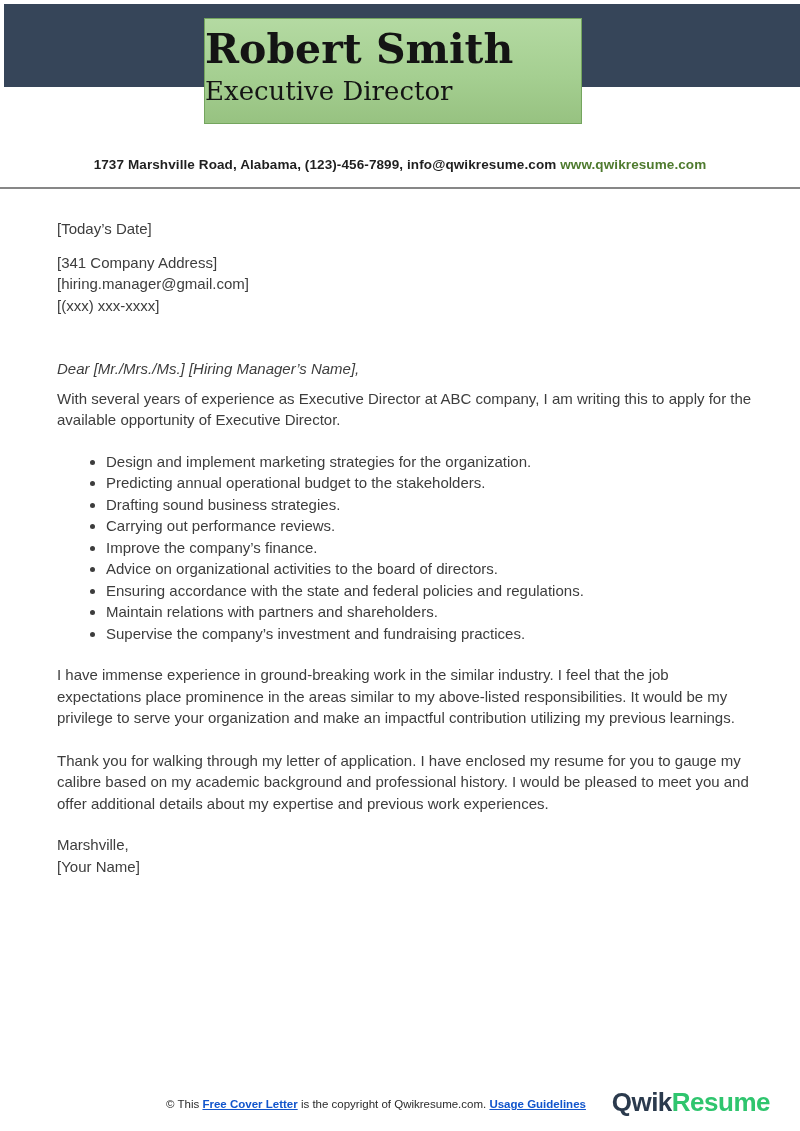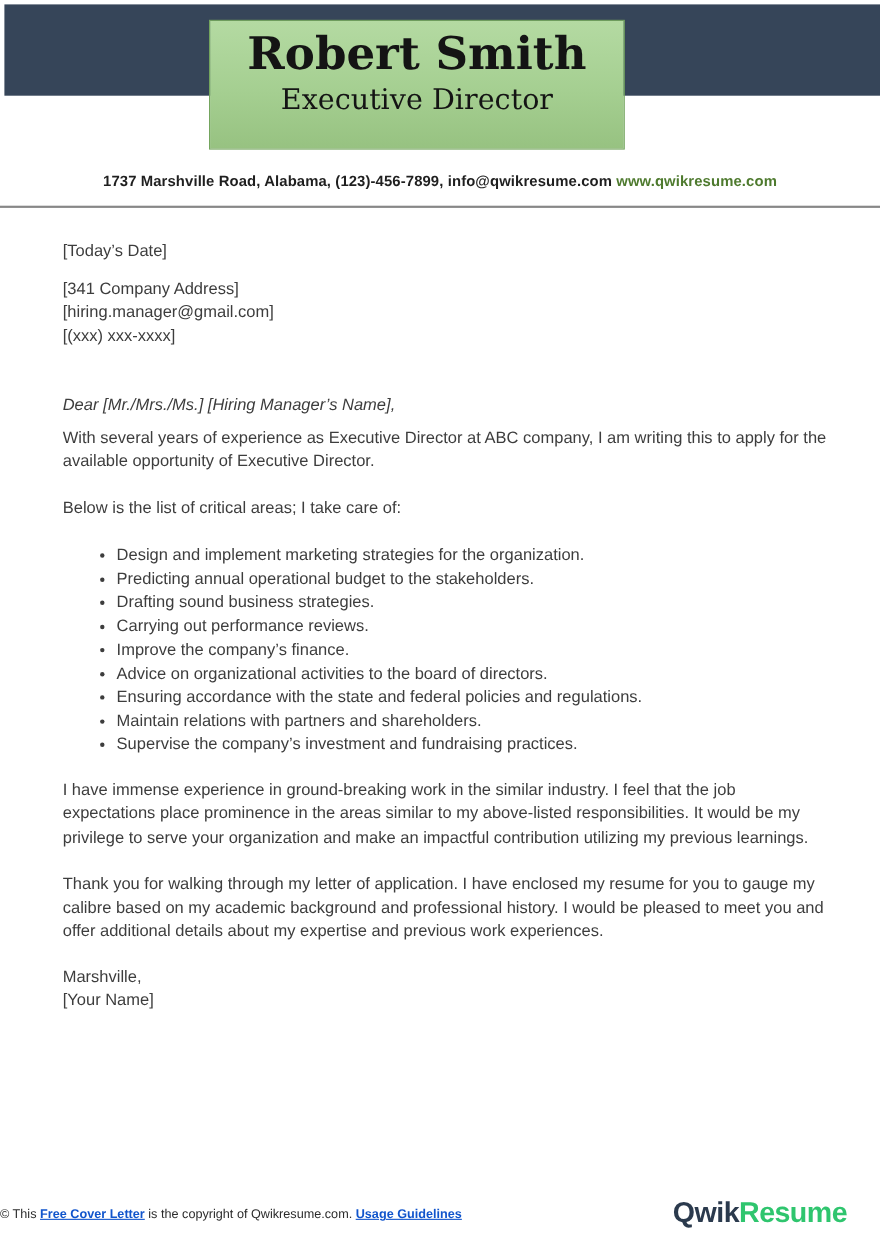--- a/index.html
+++ b/index.html
@@ -11,24 +11,24 @@
     font-family:"Liberation Sans", sans-serif;
     overflow:hidden;
     margin:0 auto;
   }
   
   .navy-band {
     position:absolute; left:4px; top:4px; right:0; height:83px;
     background:#364559;
   }
   .name-box {
-    position:absolute; left:190px; top:18px; width:378px; height:118px;
+    position:absolute; left:204px; top:18px; width:378px; height:106px;
     background:linear-gradient(180deg,#b4daa2 0%, #a5cf91 55%, #97c281 100%);
     border:1px solid #74a55e;
-    text-align:center;
+    text-align:left;
   }
   .name {
     font-family:"DejaVu Serif", serif;
     font-weight:bold; font-size:41px; line-height:1.15;
     color:#141414; margin-top:7px;
   }
   .job-title {
     font-family:"DejaVu Serif", serif;
     font-weight:normal; font-size:26px; line-height:1.2;
     color:#141414; margin-top:3px;
@@ -54,21 +54,21 @@
   .letter .salutation  { margin-bottom:8px;font-style:italic; }
   .letter .intro       { margin-bottom:20px; }
   .letter .list-intro  { margin-bottom:22px; }
   .letter ul           { margin:0 0 20px 0; padding-left:49px; }
   .letter ul li        { padding-left:0; }
   .letter .para2       { margin-bottom:21px; }
   .letter .para3       { margin-bottom:20px; }
   
   .footer-note {
     position:absolute; top:1098px; left:0; width:752px;
-    text-align:left;
+    text-align:center;
     font-size:11.5px; color:#2b2b2b;
   }
   .footer-note a {
     color:#1155cc; font-weight:bold; text-decoration:underline;
     cursor:pointer;
   }
   .logo {
     position:absolute; top:1087px; right:30px;
     font-size:26px; font-weight:bold; letter-spacing:-0.5px;
     font-family:"Liberation Sans", sans-serif;
@@ -103,21 +103,20 @@
     <div class="recipient">
       <div>[341 Company Address]</div>
       <div>[hiring.manager@gmail.com]</div>
       <div>[(xxx) xxx-xxxx]</div>
     </div>
 
     <p class="salutation">Dear [Mr./Mrs./Ms.] [Hiring Manager’s Name],</p>
 
     <p class="intro">With several years of experience as Executive Director at ABC company, I am writing this to apply for the available opportunity of Executive Director.</p>
 
-    <p class="list-intro">Below is the list of critical areas; I take care of:</p>
 
     <ul>
       <li>Design and implement marketing strategies for the organization.</li>
       <li>Predicting annual operational budget to the stakeholders.</li>
       <li>Drafting sound business strategies.</li>
       <li>Carrying out performance reviews.</li>
       <li>Improve the company’s finance.</li>
       <li>Advice on organizational activities to the board of directors.</li>
       <li>Ensuring accordance with the state and federal policies and regulations.</li>
       <li>Maintain relations with partners and shareholders.</li>

